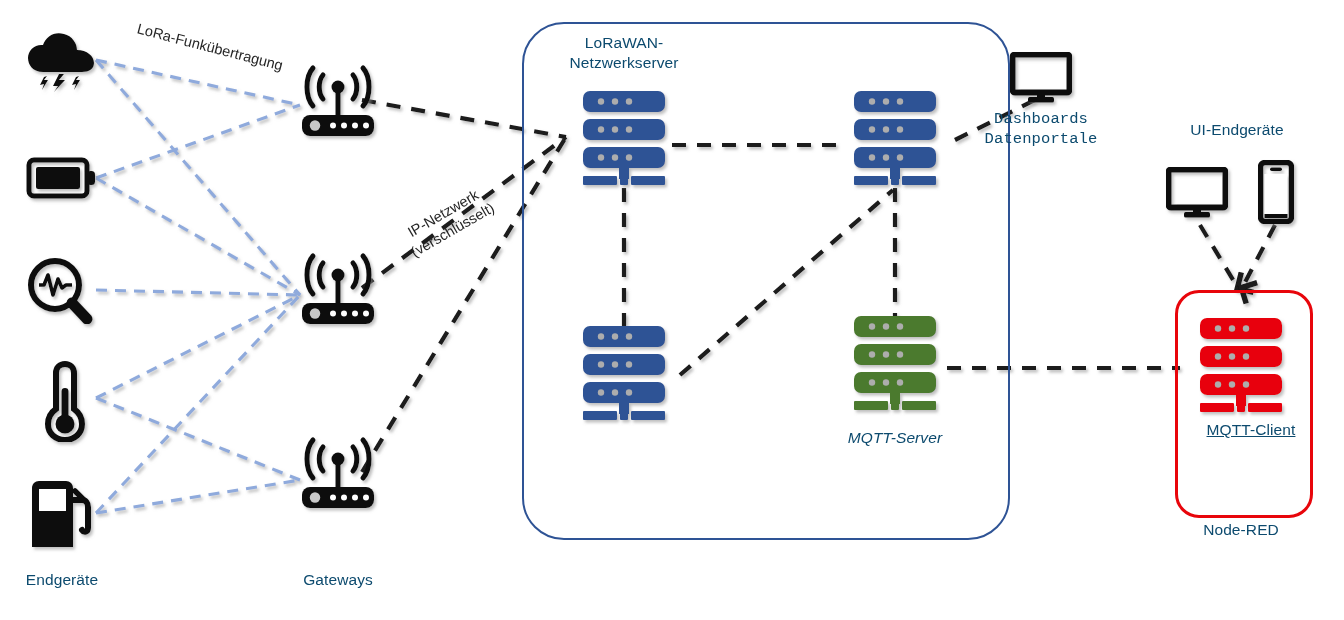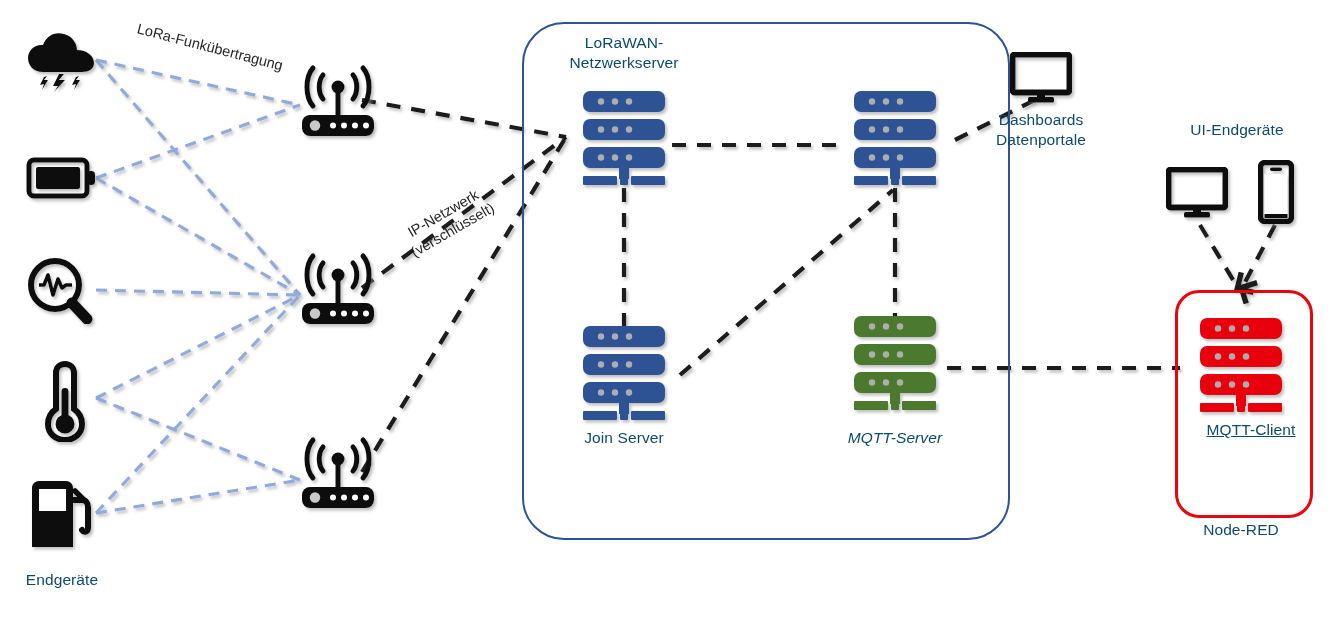--- a/index.html
+++ b/index.html
@@ -170,20 +170,21 @@
       <rect x="39.5" y="28" width="5" height="27" fill="#0d0d0d"></rect>
       <rect x="6" y="53" width="72" height="21" rx="8" fill="#0d0d0d"></rect>
       <circle cx="19" cy="63.5" r="5.2" fill="#c9c9c9"></circle>
       <circle cx="37" cy="63.5" r="3" fill="#ffffff"></circle>
       <circle cx="48" cy="63.5" r="3" fill="#ffffff"></circle>
       <circle cx="59" cy="63.5" r="3" fill="#ffffff"></circle>
       <circle cx="70" cy="63.5" r="3" fill="#ffffff"></circle>
     </svg>
   </div>
 
+  <div class="lbl" style="left:238px;top:570px;width:200px;">Gateways</div>
 
   <div class="lbl" style="left:539px;top:33px;width:170px;">LoRaWAN-
 Netzwerkserver</div>
   <div class="ic" style="left:575px;top:88px;width:98px;height:98px;">
     <svg viewBox="0 0 98 98" width="98" height="98" filter="url(#sh)">
       <g fill="#2E5395">
         <rect x="8" y="3" width="82" height="21" rx="7"></rect>
         <rect x="8" y="31" width="82" height="21" rx="7"></rect>
         <rect x="8" y="59" width="82" height="21" rx="7"></rect>
         <rect x="44" y="78" width="10" height="13"></rect>
@@ -247,21 +248,20 @@
           <circle cx="54" cy="13.5" r="3.2"></circle>
         <circle cx="26" cy="41.5" r="3.2"></circle>
           <circle cx="40" cy="41.5" r="3.2"></circle>
           <circle cx="54" cy="41.5" r="3.2"></circle>
         <circle cx="26" cy="69.5" r="3.2"></circle>
           <circle cx="40" cy="69.5" r="3.2"></circle>
           <circle cx="54" cy="69.5" r="3.2"></circle>
       </g>
     </svg>
   </div>
-  <div class="lbl" style="left:539px;top:428px;width:170px;">Join Server</div>
 
   <div class="ic" style="left:846px;top:313px;width:98px;height:98px;">
     <svg viewBox="0 0 98 98" width="98" height="98" filter="url(#sh)">
       <g fill="#4C7A2E">
         <rect x="8" y="3" width="82" height="21" rx="7"></rect>
         <rect x="8" y="31" width="82" height="21" rx="7"></rect>
         <rect x="8" y="59" width="82" height="21" rx="7"></rect>
         <rect x="44" y="78" width="10" height="13"></rect>
         <rect x="8" y="88" width="34" height="9" rx="1"></rect>
         <rect x="45" y="88" width="8" height="9" rx="1"></rect>
@@ -282,21 +282,21 @@
   </div>
   <div class="lbl" style="left:810px;top:428px;width:170px;font-style:italic;">MQTT-Server</div>
 
   <div class="ic" style="left:1010px;top:52px;width:62px;height:52px;">
     <svg viewBox="0 0 62 52" width="62" height="52" filter="url(#sh)">
       <rect x="2.5" y="2.5" width="57" height="38" rx="2.5" fill="none" stroke="#0d0d0d" stroke-width="6"></rect>
       <rect x="27" y="40" width="8" height="6" fill="#0d0d0d"></rect>
       <rect x="18" y="45" width="26" height="5.5" rx="1.5" fill="#0d0d0d"></rect>
     </svg>
   </div>
-  <div class="lbl" style="left:961px;top:110px;width:160px;">Dashboards
+  <div class="lbl" style="left:961px;top:110px;width:160px;font-family:Liberation Mono, monospace;">Dashboards
 Datenportale</div>
 
   <div class="lbl" style="left:1157px;top:120px;width:160px;">UI-Endgeräte</div>
 
   <div class="ic" style="left:1166px;top:167px;width:62px;height:52px;">
     <svg viewBox="0 0 62 52" width="62" height="52" filter="url(#sh)">
       <rect x="2.5" y="2.5" width="57" height="38" rx="2.5" fill="none" stroke="#0d0d0d" stroke-width="6"></rect>
       <rect x="27" y="40" width="8" height="6" fill="#0d0d0d"></rect>
       <rect x="18" y="45" width="26" height="5.5" rx="1.5" fill="#0d0d0d"></rect>
     </svg>

